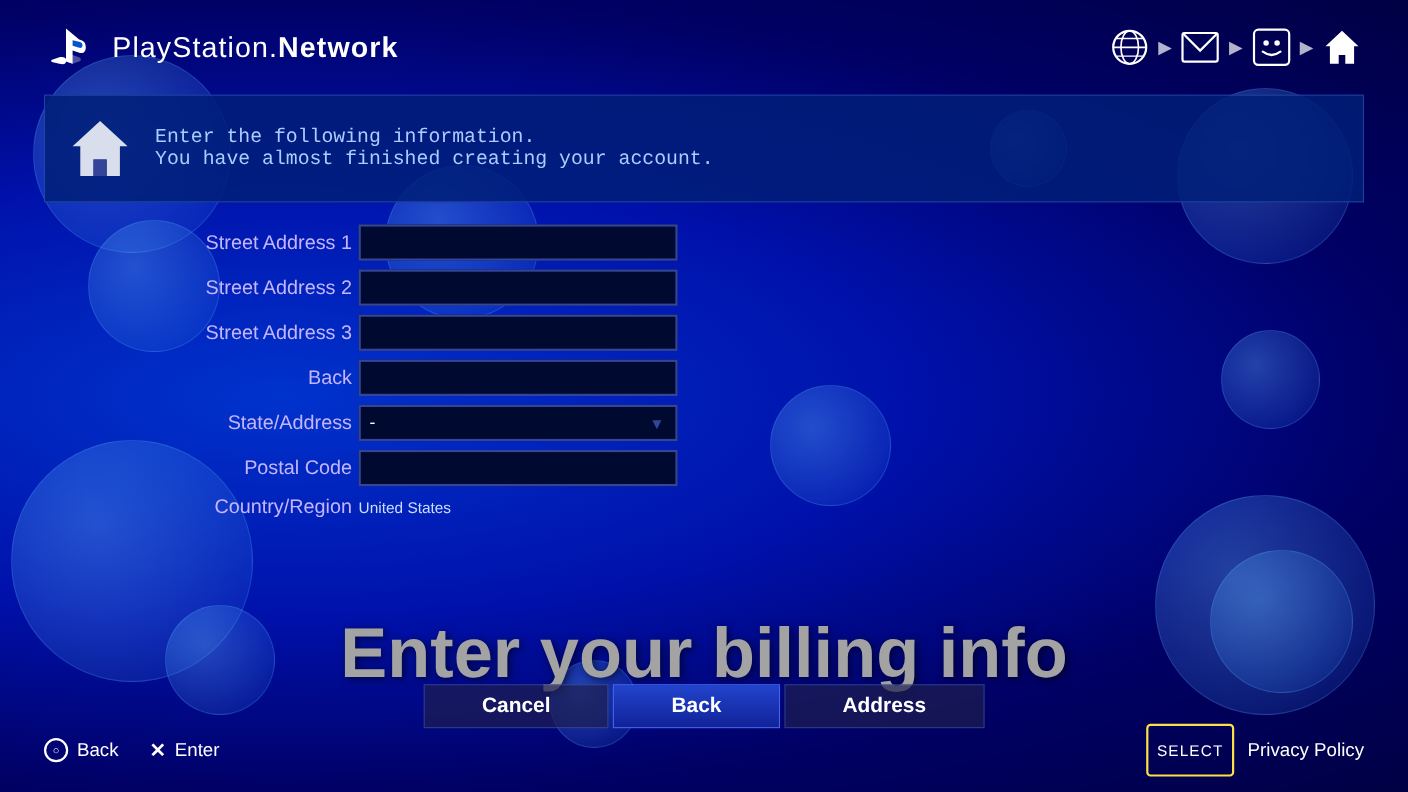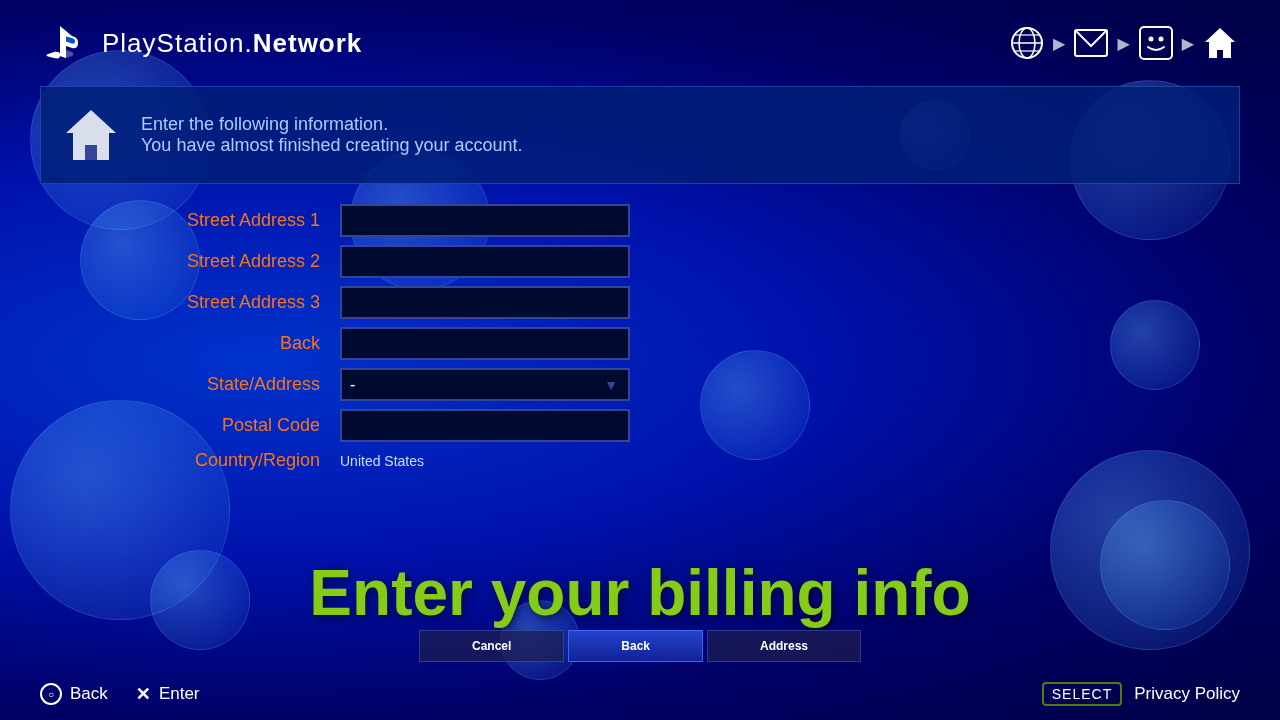--- a/index.html
+++ b/index.html
@@ -85,20 +85,21 @@
 
     
     .info-bar {
       margin: 8px 40px;
       background: rgba(0, 30, 120, 0.85);
       border: 1px solid rgba(100, 150, 255, 0.3);
       padding: 18px 20px 18px 20px;
       display: flex;
       align-items: center;
       gap: 20px;
+      font-family: Liberation Mono, monospace;
     }
 
     .house-icon {
       width: 60px;
       height: 60px;
       flex-shrink: 0;
     }
 
     
     .form-area {
@@ -108,25 +109,25 @@
       gap: 0;
     }
 
     .form-row {
       display: flex;
       align-items: center;
       margin-bottom: 8px;
     }
 
     .form-label {
-      color: #f97316;
+      color: #c4b5fd;
       font-size: 18px;
       text-align: right;
       width: 280px;
-      margin-right: 20px;
+      margin-right: 6px;
       flex-shrink: 0;
     }
 
     .form-input {
       width: 290px;
       height: 33px;
       background: #000a30;
       border: 2px solid #334499;
       outline: none;
       color: white;
@@ -170,41 +171,41 @@
       font-size: 14px;
     }
 
     
     .overlay-text {
       position: absolute;
       bottom: 90px;
       left: 0;
       right: 0;
       text-align: center;
-      color: #84cc16;
+      color: #a3a3a3;
       font-size: 64px;
       font-weight: bold;
       text-shadow: 2px 2px 8px rgba(0,0,0,0.6);
       z-index: 20;
     }
 
     
     .bottom-buttons {
       position: absolute;
       bottom: 58px;
       left: 50%;
       transform: translateX(-50%);
       display: flex;
       gap: 4px;
       z-index: 20;
     }
 
     .btn {
       padding: 8px 52px;
-      font-size: 12px;
+      font-size: 19px;
       border: none;
       cursor: pointer;
       color: white;
       font-weight: bold;
       background: rgba(30, 30, 80, 0.7);
       border: 1px solid rgba(100,150,255,0.3);
     }
 
     .btn-back {
       background: linear-gradient(to bottom, #2244cc, #112299);
@@ -248,23 +249,23 @@
       font-size: 10px;
     }
 
     .control-x {
       color: white;
       font-size: 18px;
       font-weight: bold;
     }
 
     .select-badge {
-      border: 2px solid #4d7c0f;
+      border: 2px solid #fde047;
       border-radius: 4px;
-      padding: 2px 8px;
+      padding: 14px 8px;
       color: white;
       font-size: 14px;
       letter-spacing: 1px;
     }
 
     .privacy-policy {
       color: white;
       font-size: 17px;
     }
   </style>

